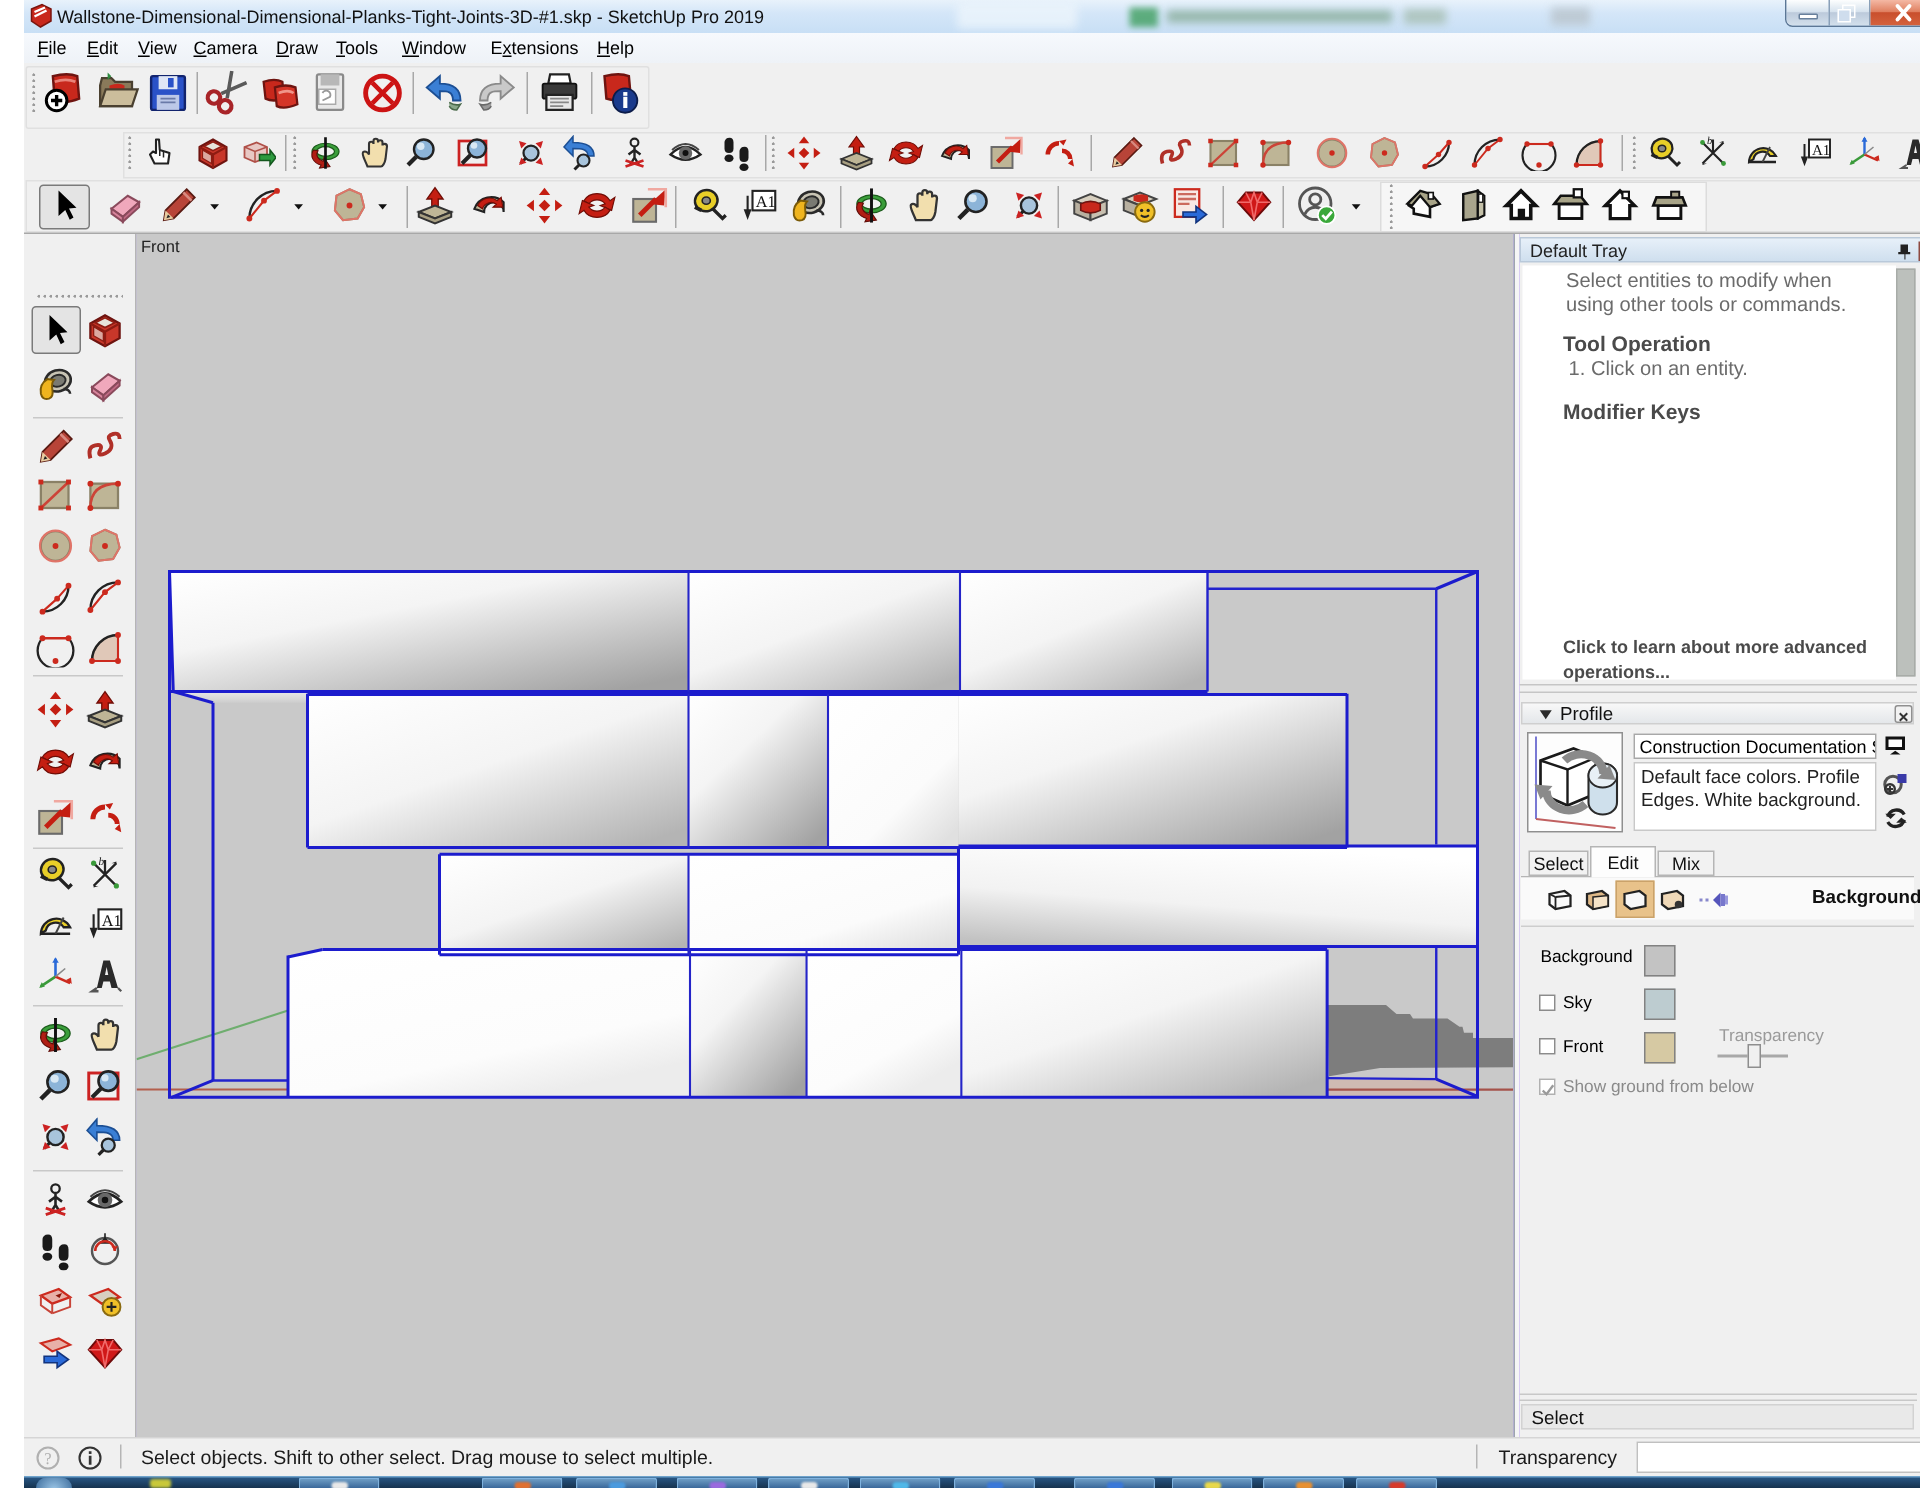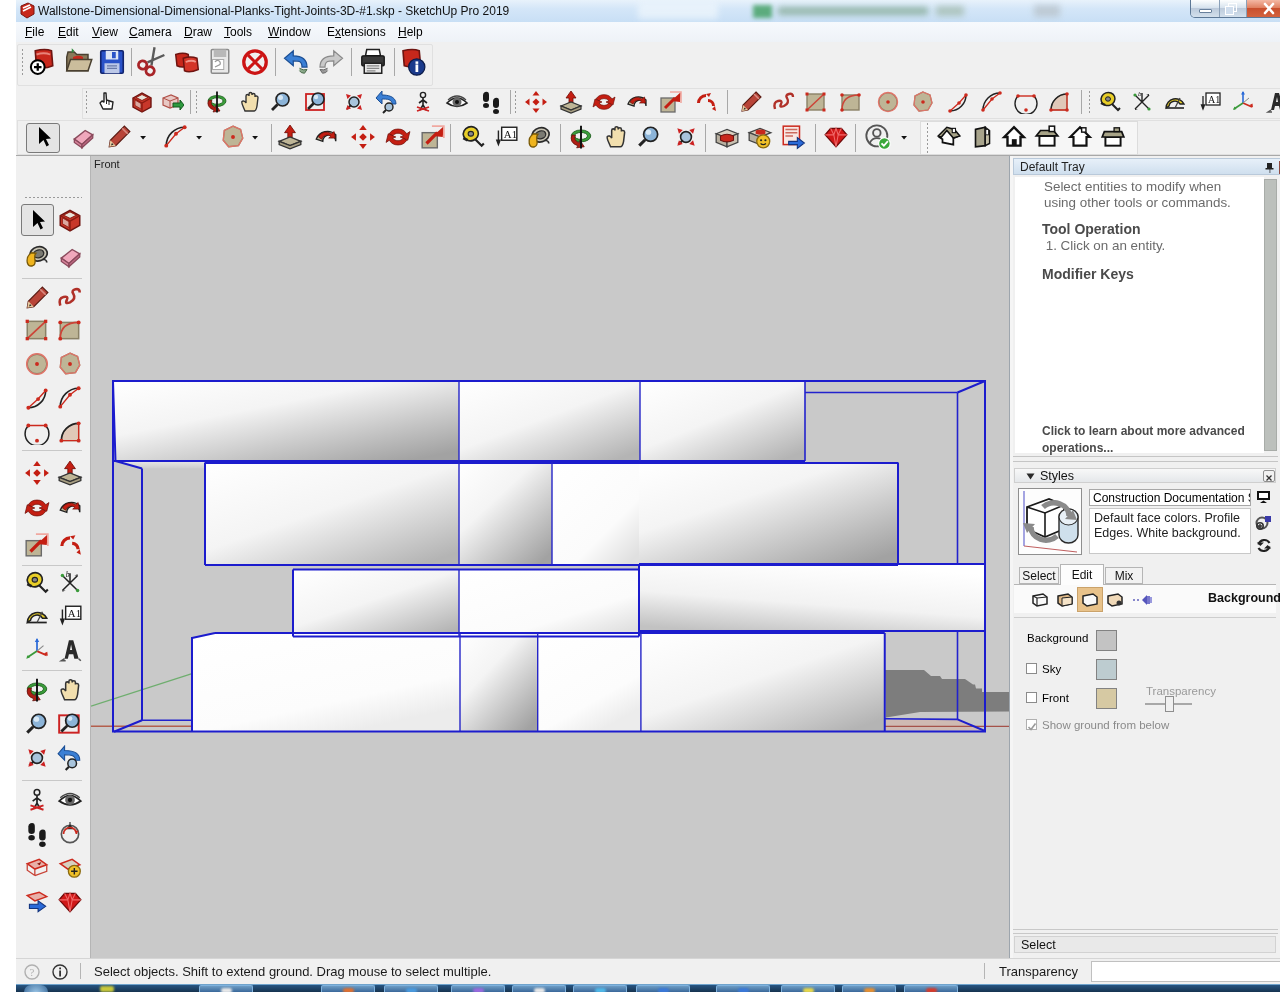--- a/index.html
+++ b/index.html
@@ -957,21 +957,21 @@
     <svg class="abs" style="left:270px;top:286px" width="10" height="8" viewBox="0 0 10 8">
         <path d="M5 7 L9 1 L1 1 Z" fill="#505050"></path>
       </svg>
     <div class="abs" style="left:0px;top:300px;width:265px;height:1px;background:#c5c5c5"></div>
     <div class="abs" style="left:0px;top:305px;width:265px;height:1px;background:#c5c5c5"></div>
 
     <div class="abs" style="left:1px;top:312px;width:262px;height:15px;background:linear-gradient(180deg,#f8f8f8,#e4e7ea);border:1px solid #cfcfcf">
       <svg class="abs" style="left:11px;top:4px" width="9" height="7" viewBox="0 0 9 7">
           <path d="M0.5 0.5 L8.5 0.5 L4.5 6.5 Z" fill="#2a2a2a"></path>
         </svg>
-      <span class="abs" style="left:25px;top:0px;font-size:12.5px;color:#111">Styles</span>
+      <span class="abs" style="left:25px;top:0px;font-size:12.5px;color:#111">Profile</span>
       <div class="abs" style="left:248px;top:1px;width:12px;height:12px;border:1px solid #909090;background:#f2f2f2;border-radius:2px"><svg width="10" height="10" viewBox="0 0 10 10">
             <path d="M2.5 2.5 L7.5 7.5 M7.5 2.5 L2.5 7.5" stroke="#333" stroke-width="1.3"></path>
           </svg></div>
     </div>
     <div class="abs" style="left:5px;top:332px;width:64px;height:67px;background:#fdfdfd;border:1px solid #8f8f8f">
       <svg width="62" height="65" viewBox="0 0 62 65">
         <line x1="5" y1="2" x2="5" y2="57" stroke="#6a6ad0" stroke-width="1.2"></line>
         <line x1="5" y1="57" x2="58" y2="63" stroke="#c06060" stroke-width="1.2"></line>
         <polygon points="8,18 30,10 45,16 45,40 26,48 8,40" fill="#ffffff" stroke="#1a1a1a" stroke-width="1.8"></polygon>
         <polyline points="8,18 26,24 45,16" fill="none" stroke="#1a1a1a" stroke-width="1.6"></polyline>
@@ -1066,21 +1066,21 @@
     <svg class="abs" style="left:8px;top:5px" width="16" height="16" viewBox="0 0 16 16">
         <circle cx="8" cy="8" r="7" fill="none" stroke="#b0b0b0" stroke-width="1.4"></circle>
         <text x="8" y="12" font-size="11" text-anchor="middle" fill="#b0b0b0" font-family="Liberation Serif">?</text>
       </svg>
     <svg class="abs" style="left:36px;top:5px" width="16" height="16" viewBox="0 0 16 16">
         <circle cx="8" cy="8" r="7" fill="none" stroke="#333" stroke-width="1.4"></circle>
         <rect x="7.2" y="6.5" width="1.8" height="6" fill="#333"></rect>
         <rect x="7.2" y="3.5" width="1.8" height="1.8" fill="#333"></rect>
       </svg>
     <div class="abs" style="left:64px;top:4px;width:1px;height:16px;background:#b5b5b5"></div>
-    <div class="abs" style="left:78px;top:5px">Select objects. Shift to extend ground. Drag mouse to select multiple.</div>
+    <div class="abs" style="left:78px;top:5px">Select objects. Shift to other select. Drag mouse to select multiple.</div>
     <div class="abs" style="left:968px;top:4px;width:1px;height:16px;background:#b5b5b5"></div>
     <div class="abs" style="left:983px;top:5px">Transparency</div>
     <div class="abs" style="left:1075px;top:2px;width:196px;height:21px;background:#fff;border:1px solid #c0c0c0"></div>
   </div>
   <div id="taskbar">
       <div class="abs" style="left:0;top:0;width:1280px;height:1px;background:#6fa3cc"></div>
     <div class="abs" style="left:8px;top:1px;width:24px;height:7px;border-radius:10px 10px 0 0;background:radial-gradient(circle at 50% 120%, #9ec8e8, #3a6a9a)"></div>
     <div class="abs" style="left:84px;top:2px;width:14px;height:6px;background:#c8c83a;border-radius:2px;filter:blur(1px)"></div>
     <div class="tbtn" style="left:183px;width:54px">
         <div class="abs" style="left:21px;top:2px;width:11px;height:5px;background:#e8e8e8;border-radius:3px;filter:blur(0.8px)"></div>

